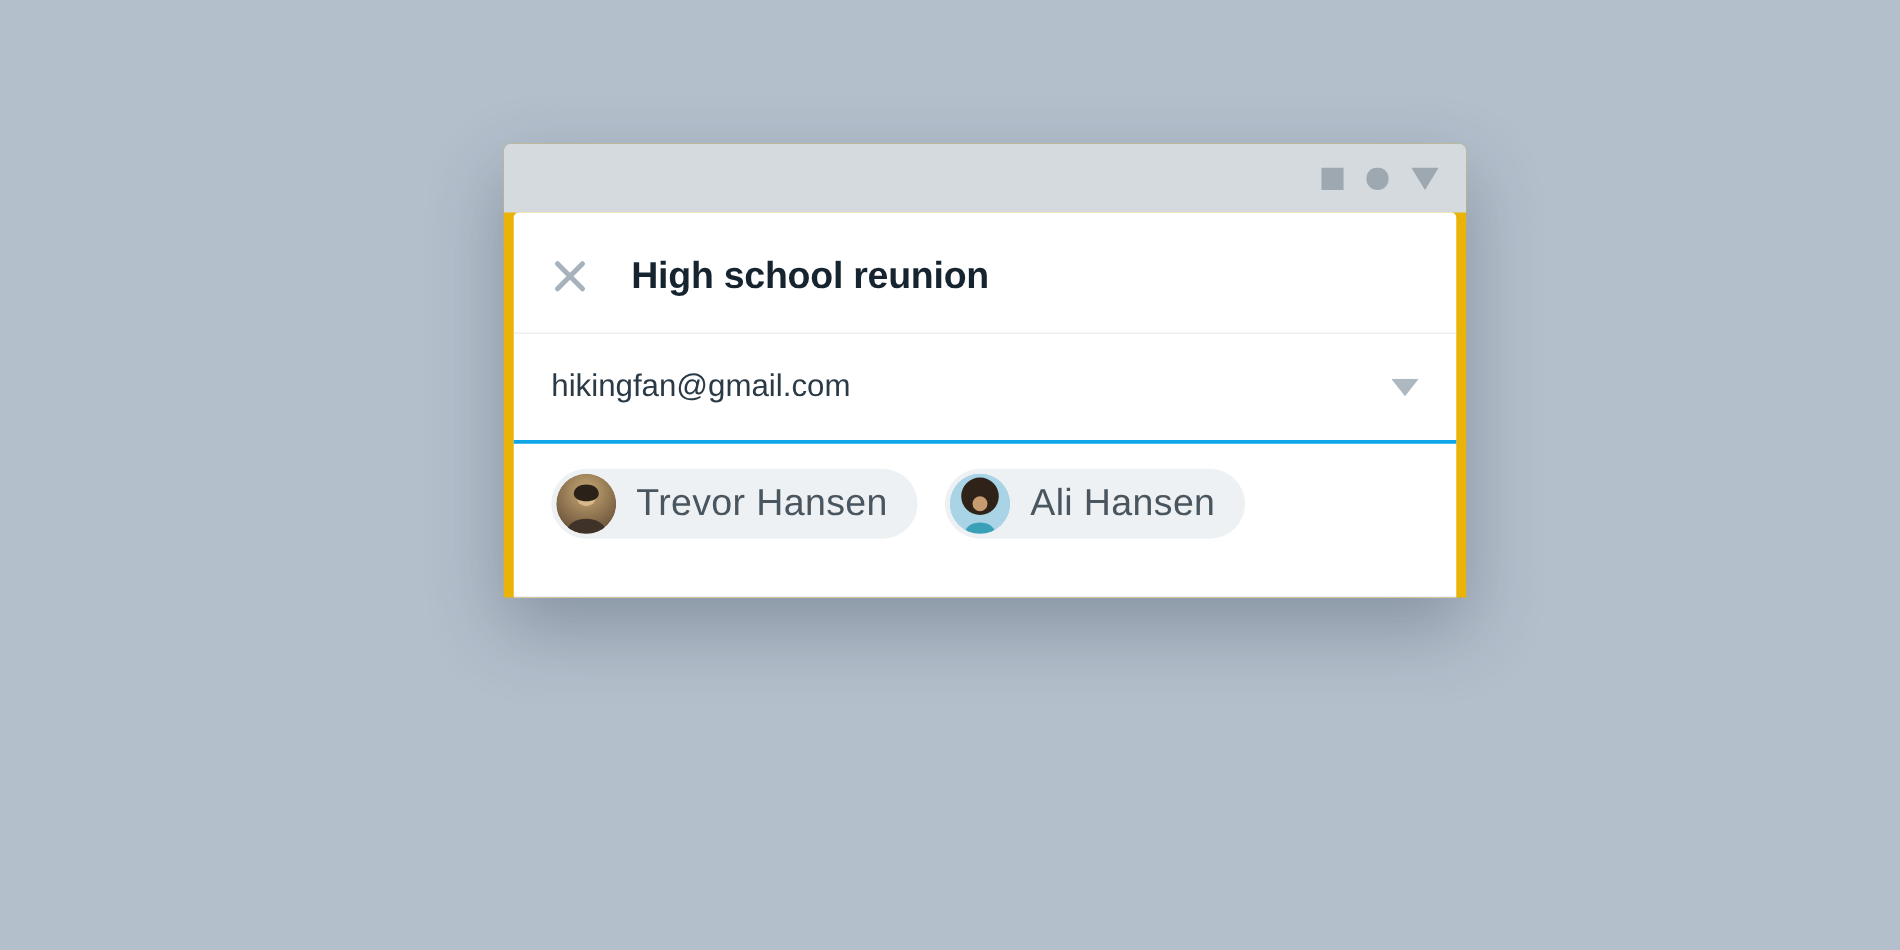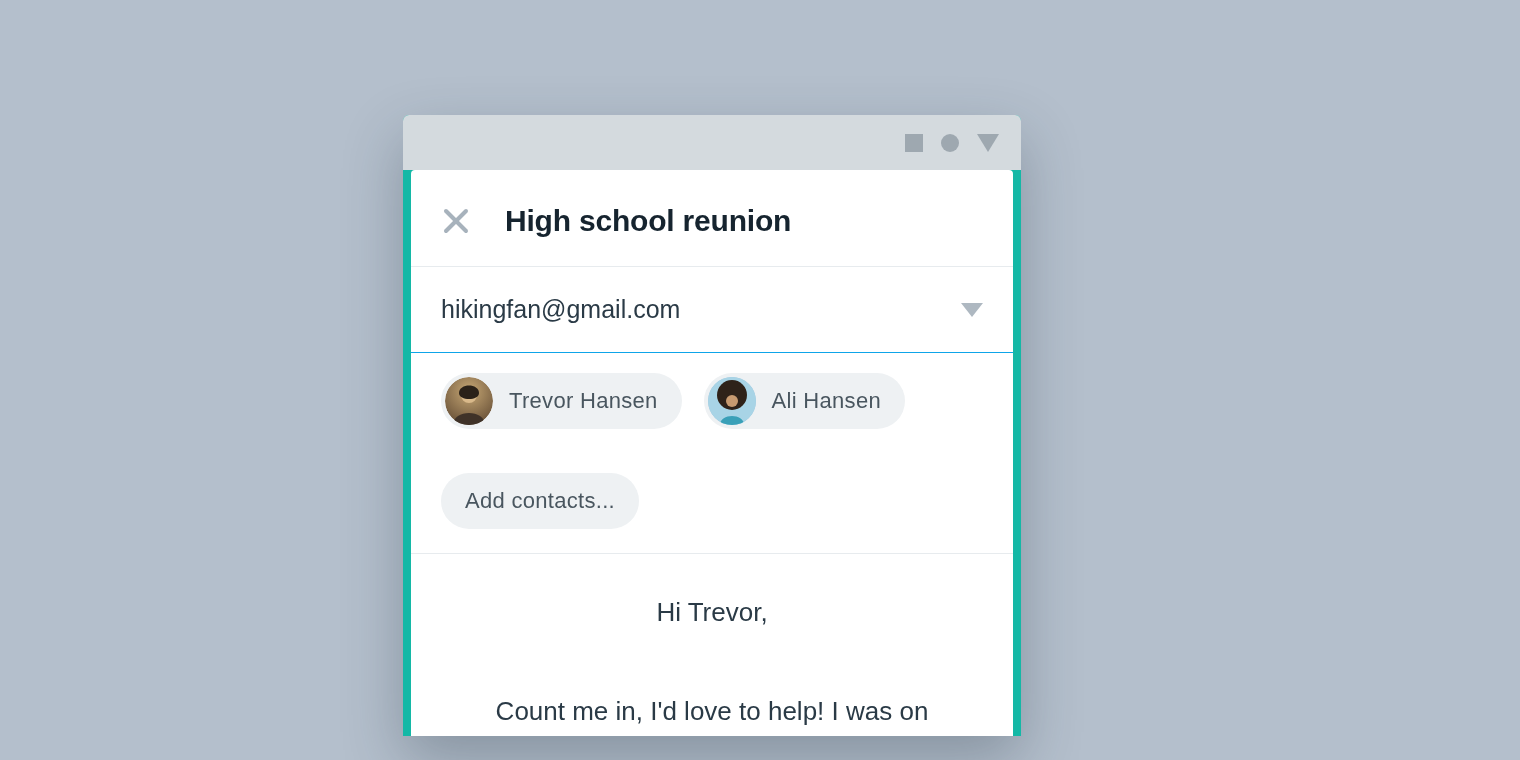--- a/index.html
+++ b/index.html
@@ -8,26 +8,25 @@
       height: 760px;
       background: #b4bfcc;
       font-family: -apple-system, BlinkMacSystemFont, "Segoe UI", Helvetica, Arial, sans-serif;
       overflow: hidden;
       position: relative;
     }
     .window {
       position: absolute;
       left: 403px;
       top: 115px;
-      width: 618px;
-      background: #14b8a6;
+      width: 770px;
+      background: #eab308;
       border-radius: 6px 6px 0 0;
       box-shadow: 0 24px 60px rgba(30,45,60,0.3);
       overflow: hidden;
-      text-align: center;
     }
     .titlebar {
       height: 55px;
       background: #d4dade;
       display: flex;
       justify-content: flex-end;
       align-items: center;
       padding: 0 22px;
       gap: 18px;
     }
@@ -58,21 +57,21 @@
       font-size: 30px;
       font-weight: 800;
       color: #16242f;
       letter-spacing: -0.2px;
     }
     .from-row {
       display: flex;
       align-items: center;
       justify-content: space-between;
       padding: 28px 30px;
-      border-bottom: 1px solid #0ea5e9;
+      border-bottom: 3px solid #0ea5e9;
     }
     .from-email {
       font-size: 25px;
       color: #2a3a46;
       font-weight: 400;
     }
     .caret-down {
       color: #aeb8c1;
       display: inline-flex;
     }
@@ -96,21 +95,21 @@
     .chip.no-avatar {
       padding: 0 24px;
     }
     .chip-avatar {
       width: 48px;
       height: 48px;
       border-radius: 50%;
       flex-shrink: 0;
     }
     .chip-label {
-      font-size: 22px;
+      font-size: 30px;
       color: #49565f;
       letter-spacing: 0.3px;
       white-space: nowrap;
     }
     .body-section {
       padding: 34px 30px 0 30px;
     }
     .body-text {
       font-size: 26px;
       color: #2a3a46;
@@ -185,28 +184,20 @@
           <circle cx="24" cy="24" r="24" fill="#a8d4e6"></circle>
           <circle cx="24" cy="18" r="15" fill="#2e2219"></circle>
           <circle cx="24" cy="24" r="6" fill="#c79a70"></circle>
           <path d="M12 48 C12 36 36 36 36 48 Z" fill="#3aa0b8"></path>
         </svg>
         <span class="chip-label">Ali Hansen</span>
       </div>
 
       <div style="flex-basis:100%; height:0;"></div>
 
-      <div class="chip no-avatar">
-        <span class="chip-label">Add contacts...</span>
-      </div>
 
 
 
     </div>
 
-    <div class="body-section">
-      <div class="body-text">Hi Trevor,
-
-Count me in, I'd love to help! I was on</div>
-    </div>
 
   </div>
 </div>
 
 </body></html>

